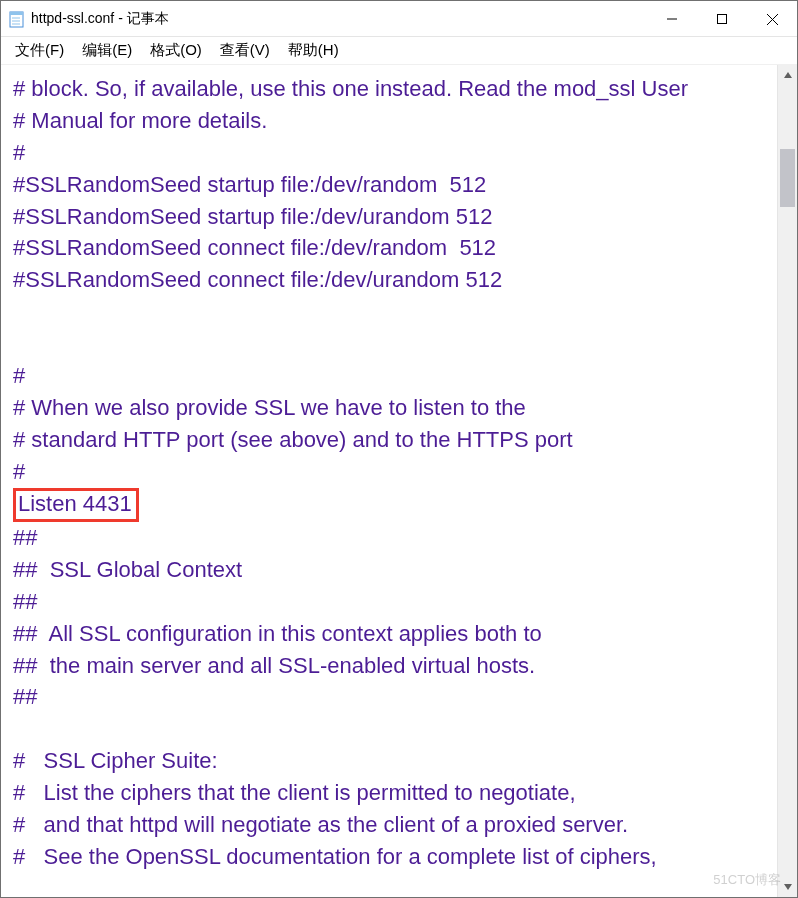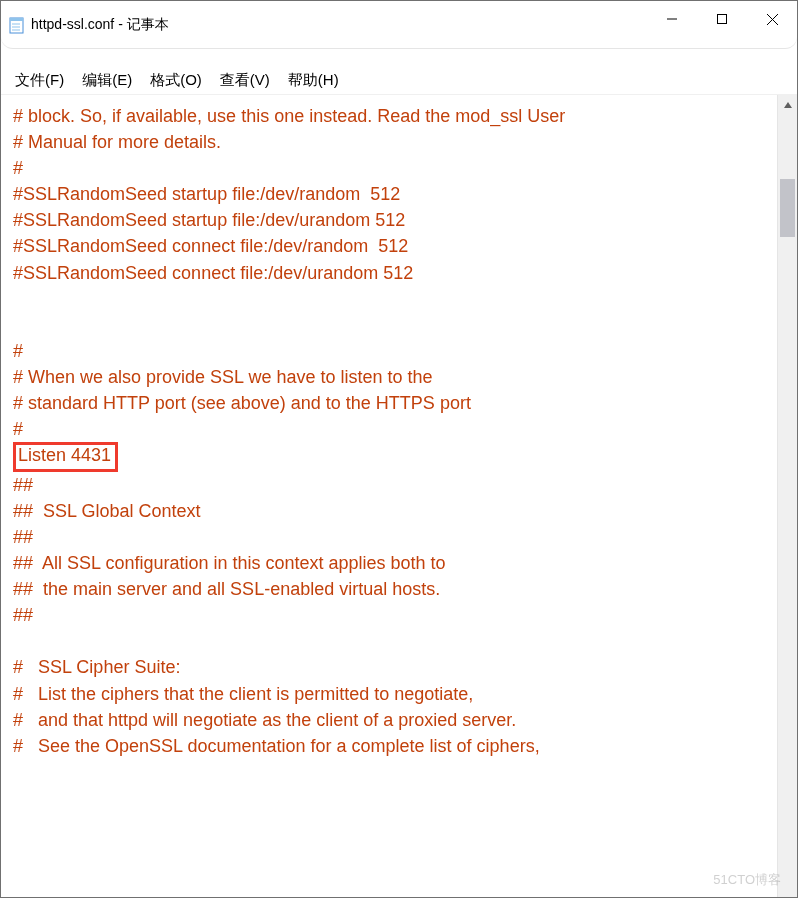--- a/index.html
+++ b/index.html
@@ -6,27 +6,26 @@
   body {
     font-family: "Segoe UI", Tahoma, sans-serif;
     background: #fff;
     width: 798px;
     height: 898px;
     overflow: hidden;
     border: 1px solid #707070;
     position: relative;
   }
   .titlebar {
-    height: 48px;
+    height: 36px;
     background: #fff;
     border-bottom: 1px solid #e5e5e5;
     display: flex;
     align-items: center;
     padding-left: 8px;
-    border-radius: 12px;
   }
   .titlebar .icon {
     width: 16px; height: 18px;
     margin-right: 6px;
     display: inline-flex;
     align-items: center;
     justify-content: center;
   }
   .titlebar .title {
     font-size: 14px;
@@ -48,39 +47,38 @@
     color: #333;
   }
 
   .menubar {
     height: 28px;
     display: flex;
     align-items: center;
     padding-left: 6px;
     font-size: 15px;
     border-bottom: 1px solid #f0f0f0;
-    margin-top: 18px;
   }
   .menu-item {
     padding: 2px 8px;
     margin-right: 2px;
     color: #000;
   }
 
   .content-wrap {
     display: flex;
     height: calc(100% - 36px - 28px);
   }
   .content {
     flex: 1;
     padding: 8px 10px 4px 12px;
     font-family: "Segoe UI", Tahoma, sans-serif;
-    font-size: 18px;
+    font-size: 22px;
     line-height: 1.45;
-    color: #c2410c;
+    color: #4c1d95;
     white-space: pre-wrap;
     word-break: break-word;
     overflow: hidden;
   }
   .highlight-box {
     border: 3px solid #ef3a2d;
     display: inline-block;
     padding: 0 4px 2px 2px;
     line-height: 1.2;
   }

